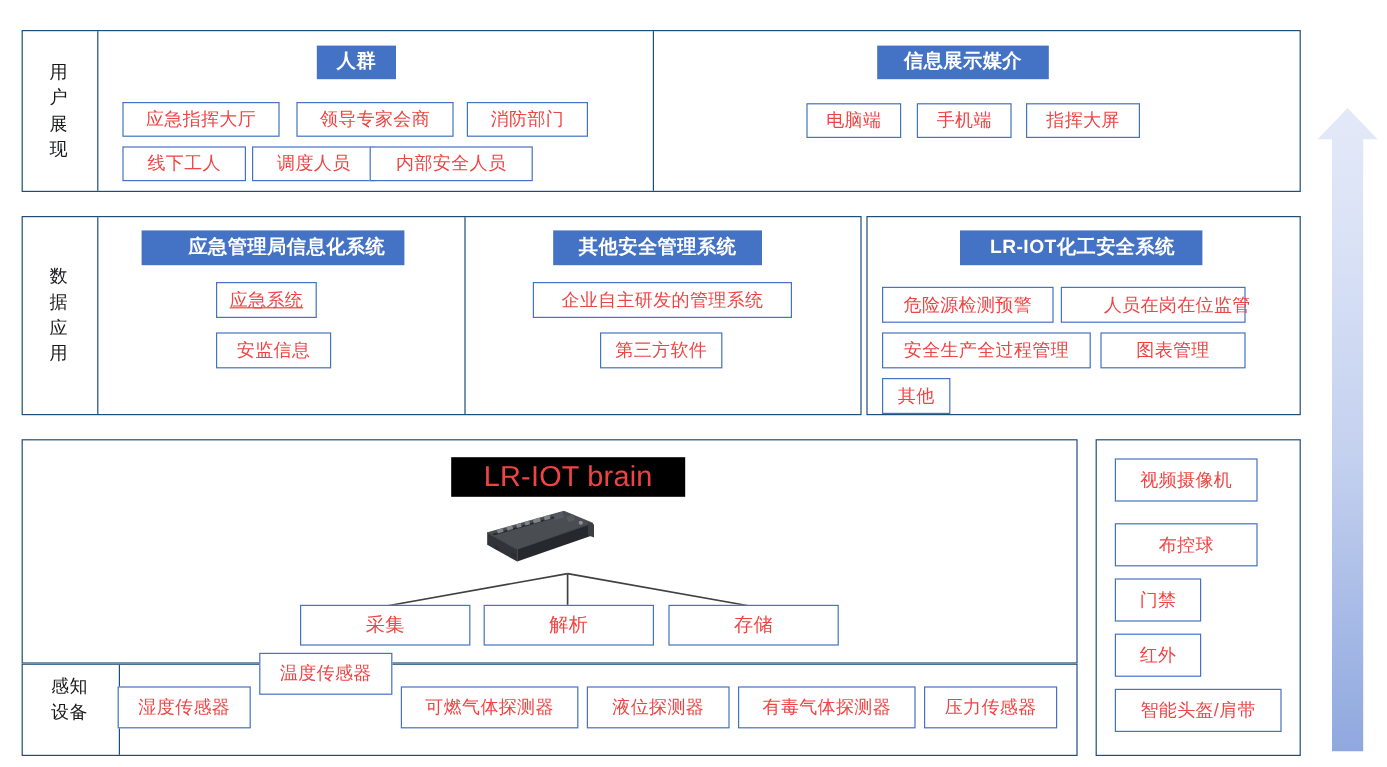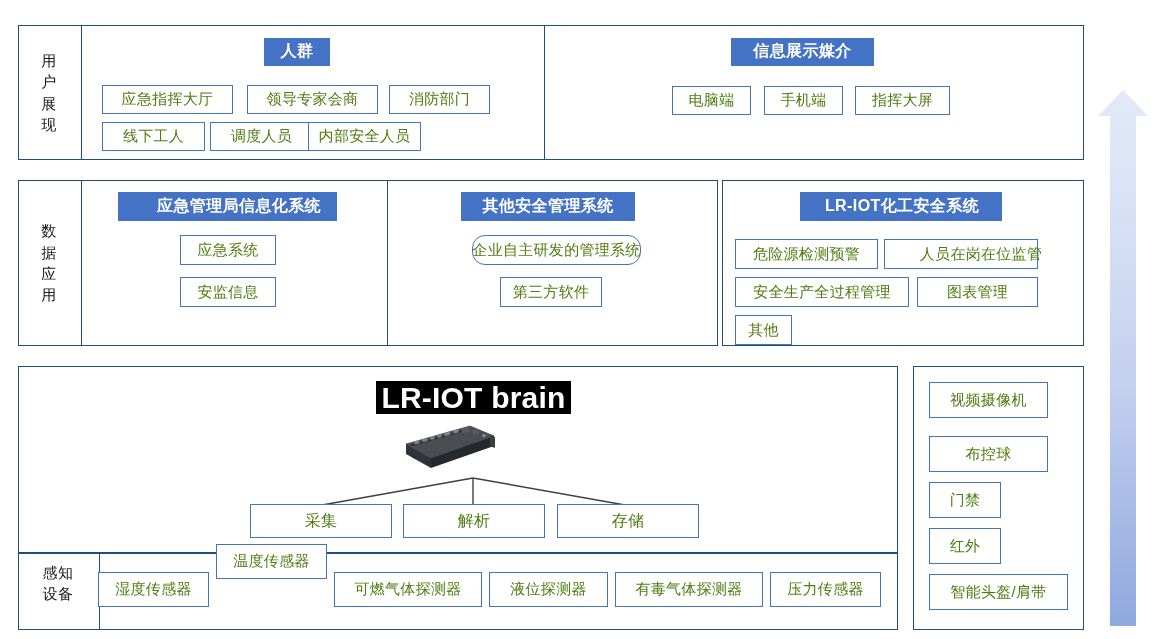--- a/index.html
+++ b/index.html
@@ -49,35 +49,35 @@
     box-sizing:border-box;
     white-space:nowrap;
     letter-spacing:.4px;
   }
 
   
   .chip{
     position:absolute;
     border:1.3px solid #4472C4;
     background:#ffffff;
-    color:#4d7c0f;
+    color:#ef4444;
     font-size:15px;
     display:flex;align-items:center;justify-content:center;
     box-sizing:border-box;
     white-space:nowrap;
     letter-spacing:.3px;
   }
 
   
   .brain-banner{
     position:absolute;
     background:#000000;
-    color:#ffffff;
-    font-weight:bold;
-    font-size:30px;
+    color:#ef4444;
+    font-weight:normal;
+    font-size:24px;
     display:flex;align-items:center;justify-content:center;
     white-space:nowrap;
     letter-spacing:.2px;
   }
 
   
   .server{position:absolute;}
 
   
   .connectors{position:absolute;left:0;top:0;pointer-events:none;}
@@ -103,21 +103,21 @@
   </div>
 
   <div class="badge" style="left:264px;top:38px;width:66px;height:28px;">人群</div>
 
   <div class="chip" style="left:102px;top:85px;width:131px;height:29px;">应急指挥大厅</div>
   <div class="chip" style="left:247px;top:85px;width:131px;height:29px;">领导专家会商</div>
   <div class="chip" style="left:389px;top:85px;width:101px;height:29px;">消防部门</div>
 
   <div class="chip" style="left:102px;top:122px;width:103px;height:29px;">线下工人</div>
   <div class="chip" style="left:210px;top:122px;width:103px;height:29px;">调度人员</div>
-  <div class="chip" style="left:308px;top:122px;width:113px;height:29px;">内部安全人员</div>
+  <div class="chip" style="left:308px;top:122px;width:136px;height:29px;">内部安全人员</div>
 
   <div class="badge" style="left:731px;top:38px;width:143px;height:28px;">信息展示媒介</div>
 
   <div class="chip" style="left:672px;top:86px;width:79px;height:29px;">电脑端</div>
   <div class="chip" style="left:764px;top:86px;width:79px;height:29px;">手机端</div>
   <div class="chip" style="left:855px;top:86px;width:95px;height:29px;">指挥大屏</div>
 
   <div class="panel" style="left:18px;top:180px;width:700px;height:166px;">
     <div class="vdiv" style="left:62px;"></div>
     <div class="vdiv" style="left:368px;"></div>
@@ -126,25 +126,25 @@
   <div class="panel" style="left:722px;top:180px;width:362px;height:166px;"></div>
 
   <div class="rail" style="left:18px;top:180px;width:62px;height:166px;">
     <span>数</span>
     <span>据</span>
     <span>应</span>
     <span>用</span>
   </div>
 
   <div class="badge" style="left:118px;top:192px;width:219px;height:29px;padding-left:33px;">应急管理局信息化系统</div>
-  <div class="chip" style="left:180px;top:235px;width:96px;height:30px;">应急系统</div>
+  <div class="chip" style="left:180px;top:235px;width:84px;height:30px;text-decoration:underline;">应急系统</div>
   <div class="chip" style="left:180px;top:277px;width:96px;height:30px;font-family:Liberation Serif, serif;">安监信息</div>
 
   <div class="badge" style="left:461px;top:192px;width:174px;height:29px;">其他安全管理系统</div>
-  <div class="chip" style="left:472px;top:235px;width:169px;height:30px;border-radius:13px;">企业自主研发的管理系统</div>
+  <div class="chip" style="left:444px;top:235px;width:216px;height:30px;">企业自主研发的管理系统</div>
   <div class="chip" style="left:500px;top:277px;width:102px;height:30px;">第三方软件</div>
 
   <div class="badge" style="left:800px;top:192px;width:202px;height:29px;padding-left:12px;">LR-IOT化工安全系统</div>
   <div class="chip" style="left:735px;top:239px;width:143px;height:30px;">危险源检测预警</div>
   <div class="chip" style="left:884px;top:239px;width:154px;height:30px;padding-left:40px;">人员在岗在位监管</div>
   <div class="chip" style="left:735px;top:277px;width:174px;height:30px;">安全生产全过程管理</div>
   <div class="chip" style="left:917px;top:277px;width:121px;height:30px;">图表管理</div>
   <div class="chip" style="left:735px;top:315px;width:57px;height:30px;">其他</div>
 
   <div class="panel" style="left:18px;top:366px;width:880px;height:187px;"></div>

